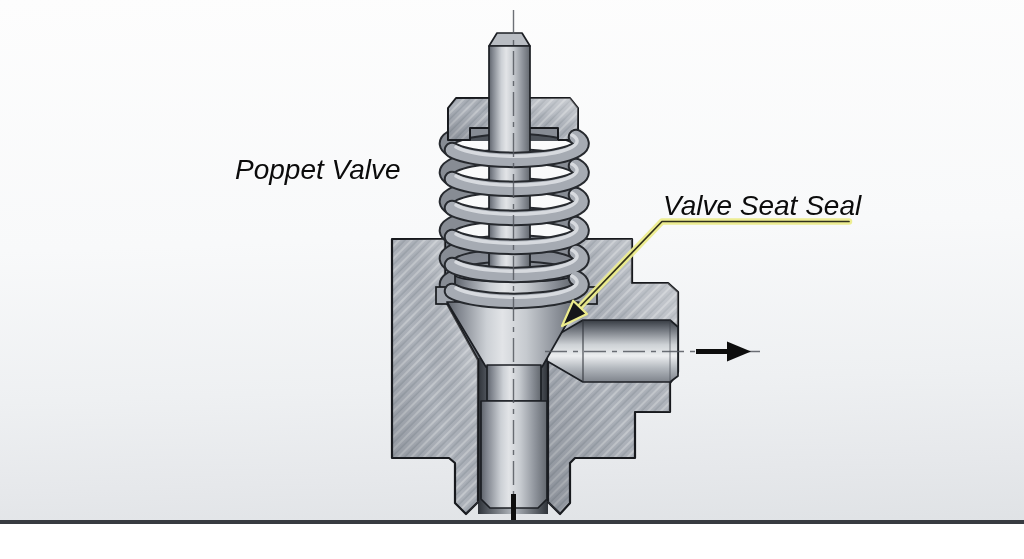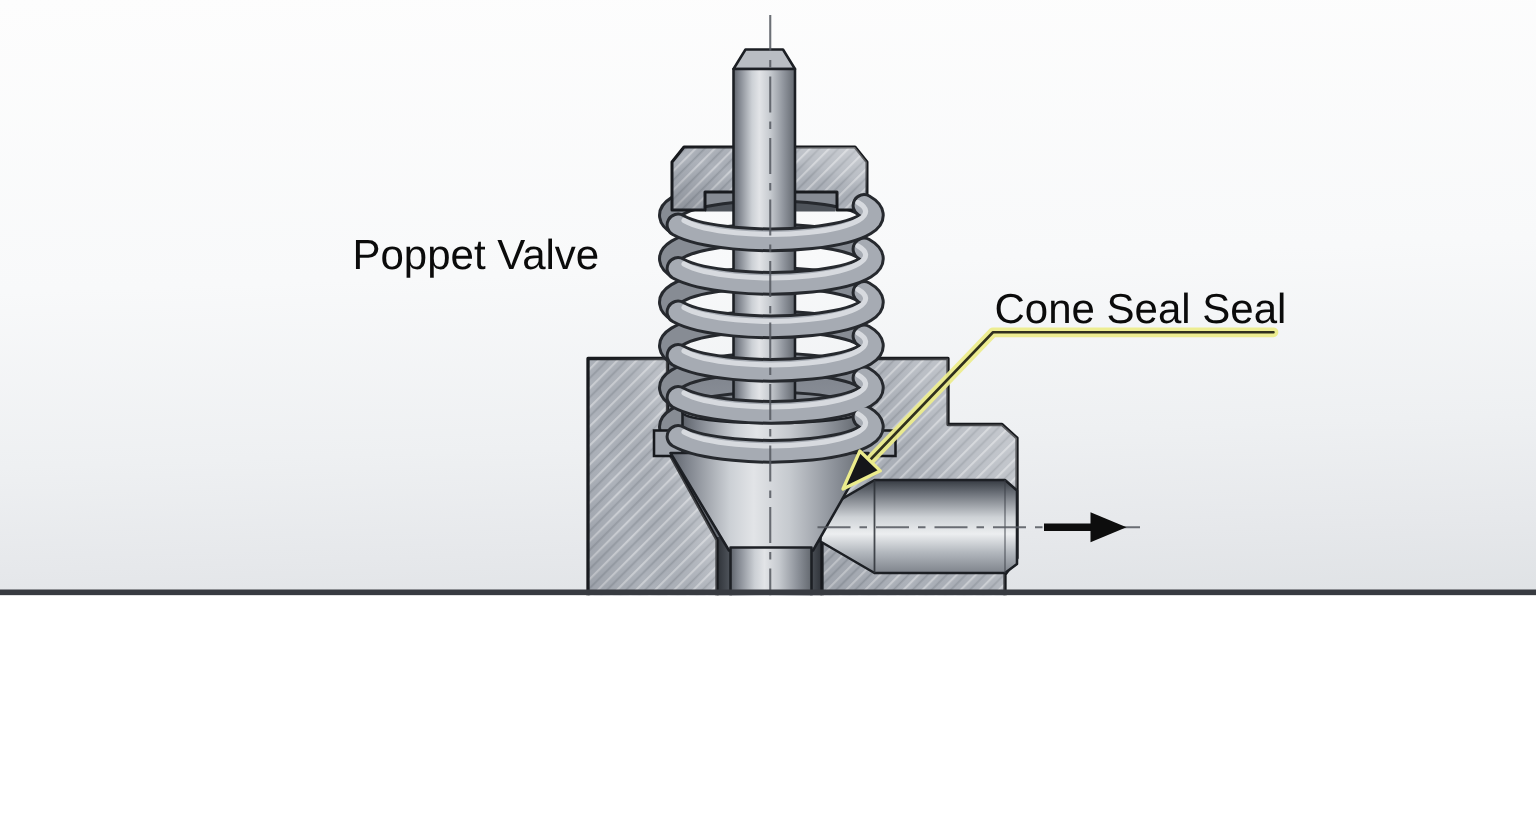--- a/index.html
+++ b/index.html
@@ -1,21 +1,22 @@
 <!DOCTYPE html>
 <html><head>
 <meta charset="utf-8">
 <style>
   html,body{margin:0;padding:0;}
   body{font-family:"Liberation Sans", sans-serif;}
   .viewport{
     position:relative;
-    width:1024px;height:397px;
+    width:1024px;height:524px;
     overflow:hidden;
     background:linear-gradient(178deg,#fdfdfd 0%,#f8f9fa 45%,#eef0f2 72%,#e6e8eb 88%,#dfe2e5 100%);
+    font-style:italic;
   }
   .bottom-bar{
     position:absolute;left:0;right:0;bottom:0;height:4px;
     background:#383b41;
   }
   .drawing{position:absolute;left:0;top:0;}
   .label{
     position:absolute;
     color:#0b0b0b;
     font-size:28px;
@@ -184,16 +185,16 @@
     </g>
 
     <g fill="none" stroke-linejoin="round" stroke-linecap="round">
       <path d="M849,221.5 H662 L575,312" stroke="#ecec8c" stroke-width="6.5" opacity="0.95"></path>
       <path d="M849,221.5 H662 L572,315" stroke="#30301e" stroke-width="1.7"></path>
       <polygon points="562,326 573.2,300.7 586.9,313.9" fill="#15161a" stroke="#ecec8c" stroke-width="2.2"></polygon>
     </g>
   </svg>
 
   <div class="label label-poppet">Poppet Valve</div>
-  <div class="label label-cone">Cone Seal Seal</div>
+  <div class="label label-cone">Valve Seat Seal</div>
 
   <div class="bottom-bar"></div>
 </div>
 
 </body></html>

